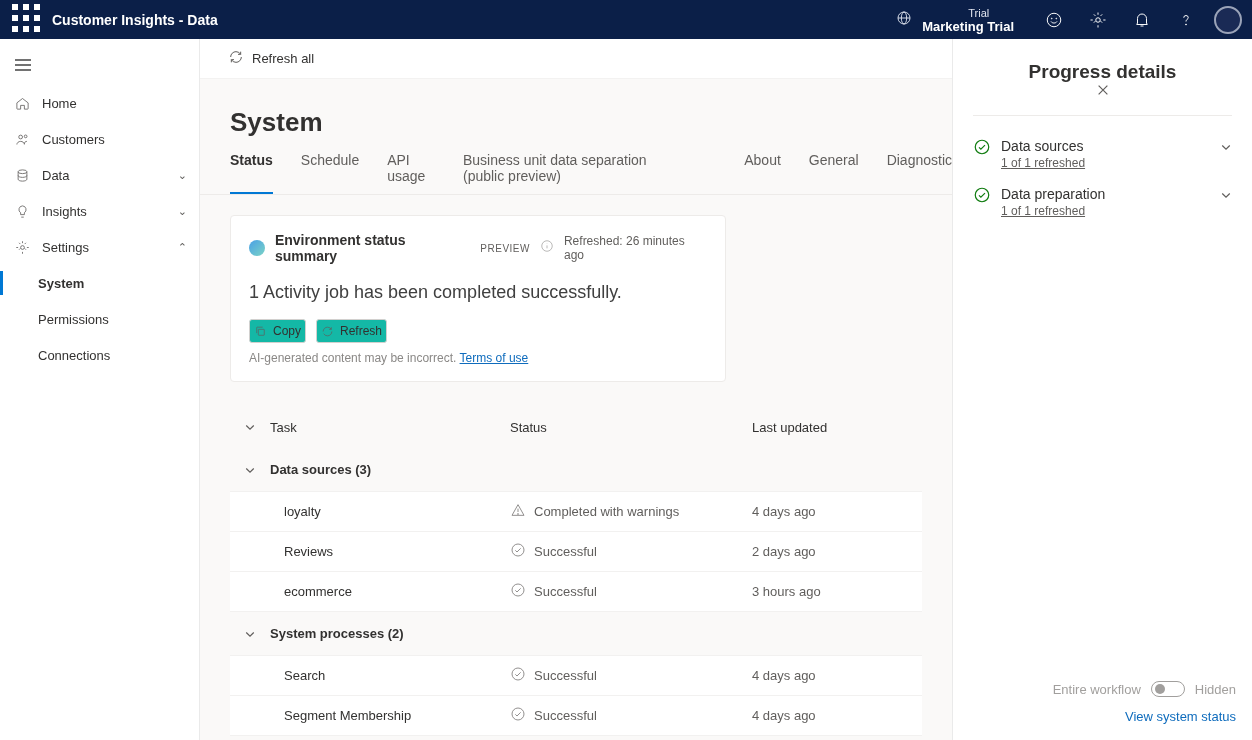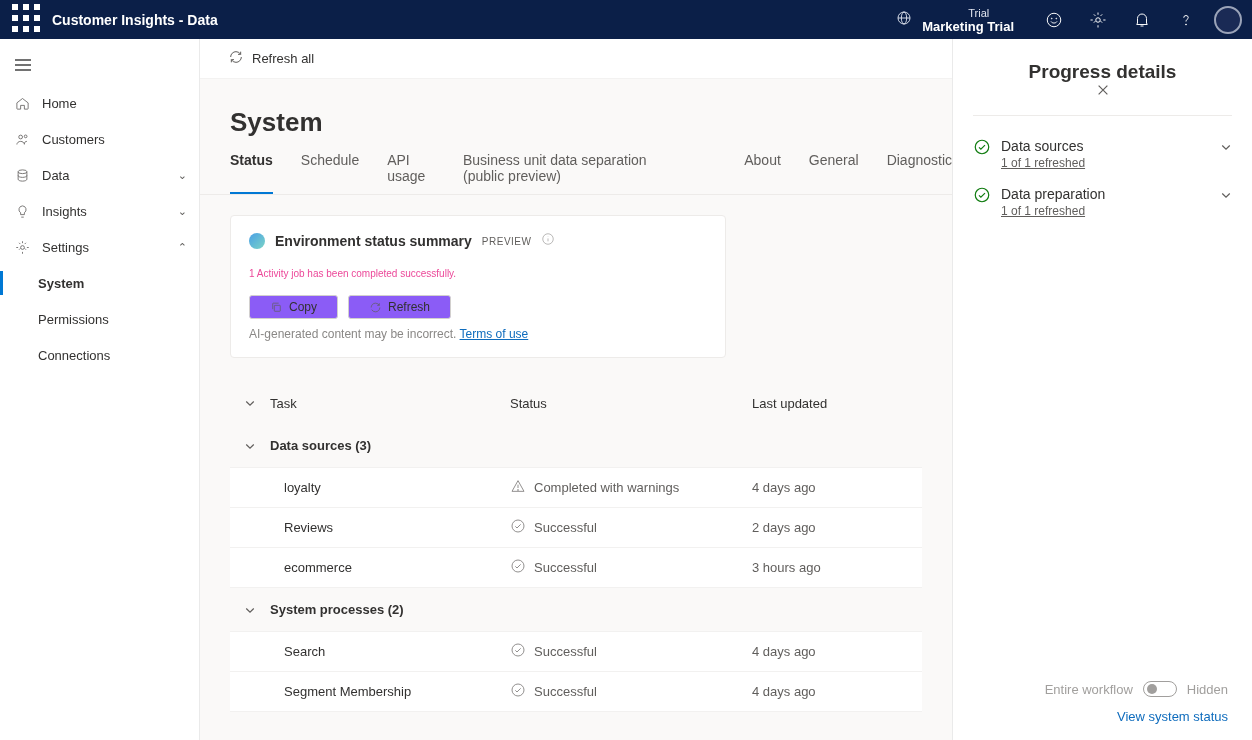--- a/index.html
+++ b/index.html
@@ -47,23 +47,23 @@
 .tabs .tab.spacer { flex: 0 0 14px; cursor: default; }
 
 
 .card { margin: 20px 30px 24px 30px; background: #fff; border: 1px solid #edebe9; border-radius: 4px; padding: 16px 18px; width: 496px; }
 .card .row1 { display: flex; align-items: center; gap: 10px; }
 .card .row1 .copilot-ico { width: 16px; height: 16px; border-radius: 50%; background: linear-gradient(135deg,#4aa0e6,#7bd4c6); }
 .card .row1 .t { font-size: 14px; font-weight: 600; color: #323130; }
 .card .row1 .preview { font-size: 10px; color: #605e5c; letter-spacing: 0.5px; }
 .card .row1 .info svg { width: 14px; height: 14px; stroke: #8a8886; fill: none; }
 .card .row1 .ref { margin-left: auto; font-size: 12px; color: #605e5c; }
-.card .msg { font-size: 10px; color: #ec4899; margin: 18px 0 16px 0; }
+.card .msg { font-size: 18px; color: #404040; margin: 18px 0 16px 0; }
 .card .btns { display: flex; gap: 10px; margin-bottom: 8px; }
-.card .btns button { background: #8b5cf6; border: 1px solid #d2d0ce; border-radius: 3px; padding: 4px 20px; font-size: 12px; color: #323130; display: flex; align-items: center; gap: 6px; cursor: pointer; }
+.card .btns button { background: #14b8a6; border: 1px solid #d2d0ce; border-radius: 3px; padding: 4px 4px; font-size: 12px; color: #323130; display: flex; align-items: center; gap: 6px; cursor: pointer; }
 .card .btns button svg { width: 13px; height: 13px; stroke: #605e5c; fill: none; stroke-width: 1.3; }
 .card .foot { font-size: 12px; color: #8a8886; }
 .card .foot a { color: #0f6cbd; text-decoration: underline; }
 
 
 .table { margin: 0 30px; font-size: 13px; color: #323130; }
 .table .hdr { display: flex; align-items: center; height: 42px; color: #323130; font-weight: 400; }
 .table .hdr .c1 { width: 40px; display: flex; justify-content: center; }
 .table .hdr .c2 { width: 240px; }
 .table .hdr .c3 { width: 242px; }
@@ -84,21 +84,21 @@
 .rightpanel .rp-head .title { font-size: 19px; font-weight: 600; color: #323130; flex: 1; }
 .rightpanel .rp-head .close { cursor: pointer; color: #605e5c; }
 .rightpanel .rp-head .close svg { width: 14px; height: 14px; stroke: #605e5c; stroke-width: 1.4; }
 .rightpanel hr { border: none; border-top: 1px solid #edebe9; margin: 0 20px 14px 20px; }
 .rightpanel .pitem { display: flex; align-items: flex-start; padding: 8px 20px; gap: 10px; cursor: pointer; }
 .rightpanel .pitem .pico svg { width: 18px; height: 18px; }
 .rightpanel .pitem .ptxt { flex: 1; }
 .rightpanel .pitem .ptxt .pt { font-size: 14px; color: #323130; }
 .rightpanel .pitem .ptxt .ps { font-size: 12px; color: #605e5c; margin-top: 2px; text-decoration: underline; }
 .rightpanel .pitem .pch { color: #605e5c; font-size: 12px; padding-top: 3px; }
-.rightpanel .rp-foot { margin-top: auto; padding: 0 24px 16px 20px; text-align: right; }
+.rightpanel .rp-foot { margin-top: auto; padding: 0 16px 16px 20px; text-align: right; }
 .rightpanel .rp-foot .toggle-row { display: flex; align-items: center; justify-content: flex-end; gap: 10px; color: #a19f9d; font-size: 13px; margin-bottom: 12px; }
 .rightpanel .rp-foot .toggle { width: 34px; height: 16px; border: 1px solid #a19f9d; border-radius: 10px; position: relative; }
 .rightpanel .rp-foot .toggle::after { content: ""; position: absolute; width: 10px; height: 10px; background: #a19f9d; border-radius: 50%; top: 2px; left: 3px; }
 .rightpanel .rp-foot .link { color: #0f6cbd; font-size: 13px; cursor: pointer; }
 </style>
 </head>
 <body>
 
 <div class="topbar">
   <div class="waffle">
@@ -254,20 +254,21 @@
 
     <div class="card">
       <div class="row1">
         <span class="copilot-ico"></span>
         <span class="t">Environment status summary</span>
         <span class="preview">PREVIEW</span>
         <span class="info"><svg viewBox="0 0 24 24">
               <circle cx="12" cy="12" r="9"></circle>
               <path d="M12 8v.5M12 11v5"></path>
             </svg></span>
+        <span class="ref">Refreshed: 26 minutes ago</span>
       </div>
       <div class="msg">1 Activity job has been completed successfully.</div>
       <div class="btns">
         <button>
           <svg viewBox="0 0 24 24">
               <rect x="8" y="8" width="11" height="11" rx="1"></rect>
               <path d="M5 15V5a1 1 0 011-1h10"></path>
             </svg>
           <span>Copy</span>
         </button>

